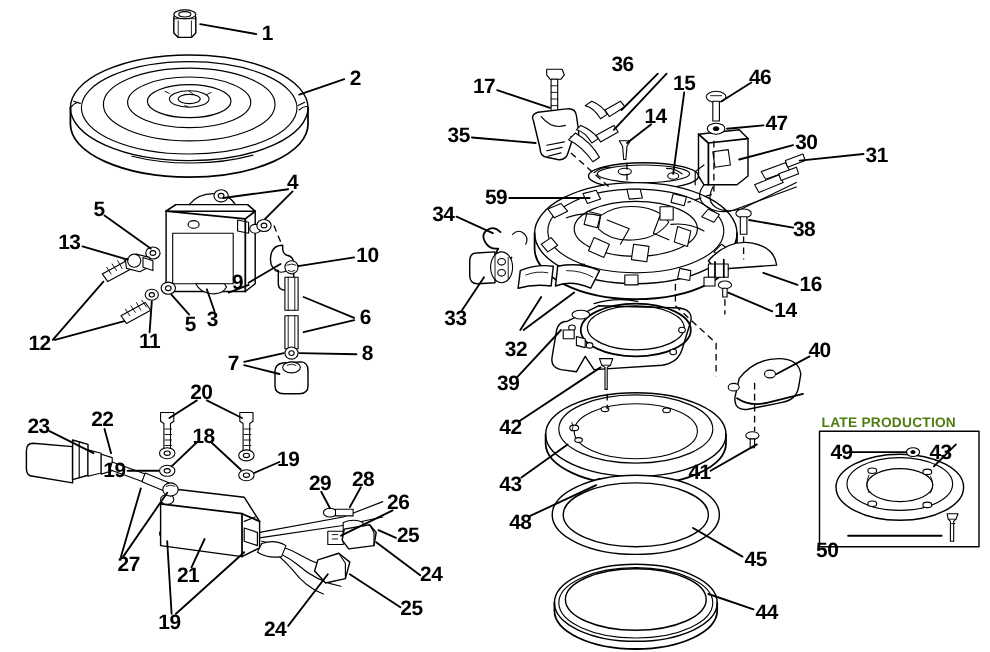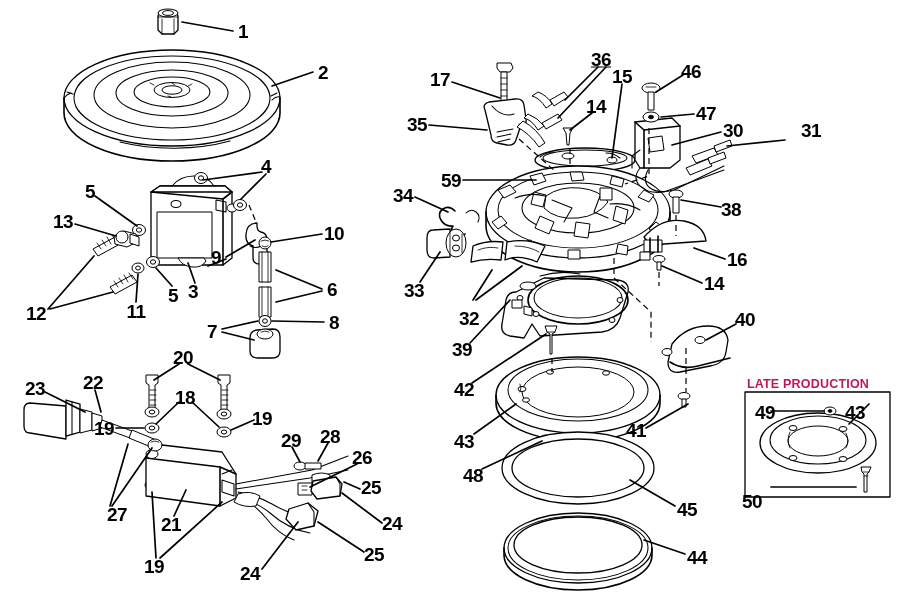--- a/index.html
+++ b/index.html
@@ -33,21 +33,21 @@
     line-height: 1;
     white-space: nowrap;
     transform: translate(-50%, -50%);
     letter-spacing: -0.5px;
   }
   .box-title {
     position: absolute;
     font-family: "Liberation Sans", sans-serif;
     font-weight: bold;
     font-size: 12.5px;
-    color: #be185d;
+    color: #4d7c0f;
     white-space: nowrap;
     transform: translate(-50%, -50%);
     letter-spacing: 0.2px;
   }
   svg .ln { fill: none; stroke: #000; stroke-width: 1.6; stroke-linecap: round; stroke-linejoin: round; }
   svg .ln-thin { fill: none; stroke: #000; stroke-width: 1.05; stroke-linecap: round; stroke-linejoin: round; }
   svg .ln-hair { fill: none; stroke: #000; stroke-width: 0.8; stroke-linecap: round; stroke-linejoin: round; }
   svg .ln-dash { fill: none; stroke: #000; stroke-width: 1.2; stroke-dasharray: 6 4; stroke-linecap: butt; }
   svg .fillw { fill: #ffffff; stroke: #000; stroke-width: 1.3; stroke-linejoin: round; }
   svg .fillw-thin { fill: #ffffff; stroke: #000; stroke-width: 1.0; stroke-linejoin: round; }
@@ -549,28 +549,28 @@
       <div class="callout-label" style="left: 330px; top: 436px;">28</div>
       <div class="callout-label" style="left: 362px; top: 457px;">26</div>
       <div class="callout-label" style="left: 371px; top: 487px;">25</div>
       <div class="callout-label" style="left: 101px; top: 514px; margin-left: 16px;">27</div>
       <div class="callout-label" style="left: 171px; top: 524px;">21</div>
       <div class="callout-label" style="left: 392px; top: 523px;">24</div>
       <div class="callout-label" style="left: 154px; top: 566px;">19</div>
       <div class="callout-label" style="left: 250px; top: 573px;">24</div>
       <div class="callout-label" style="left: 374px; top: 554px;">25</div>
       <div class="callout-label" style="left: 440px; top: 79px;">17</div>
-      <div class="callout-label" style="left: 601px; top: 59px; text-decoration: underline;">36</div>
+      <div class="callout-label" style="left: 566px; top: 59px;">36</div>
       <div class="callout-label" style="left: 622px; top: 76px;">15</div>
       <div class="callout-label" style="left: 691px; top: 71px;">46</div>
       <div class="callout-label" style="left: 596px; top: 106px;">14</div>
       <div class="callout-label" style="left: 706px; top: 113px; text-align: center;">47</div>
       <div class="callout-label" style="left: 417px; top: 124px;">35</div>
       <div class="callout-label" style="left: 733px; top: 130px;">30</div>
-      <div class="callout-label" style="left: 797px; top: 130px; margin-left: 14px;">31</div>
+      <div class="callout-label" style="left: 797px; top: 142px;">31</div>
       <div class="callout-label" style="left: 451px; top: 180px;">59</div>
       <div class="callout-label" style="left: 731px; top: 209px;">38</div>
       <div class="callout-label" style="left: 403px; top: 195px; text-align: center;">34</div>
       <div class="callout-label" style="left: 737px; top: 259px;">16</div>
       <div class="callout-label" style="left: 714px; top: 283px;">14</div>
       <div class="callout-label" style="left: 414px; top: 290px;">33</div>
       <div class="callout-label" style="left: 469px; top: 318px;">32</div>
       <div class="callout-label" style="left: 462px; top: 349px; text-align: right;">39</div>
       <div class="callout-label" style="left: 745px; top: 319px;">40</div>
       <div class="callout-label" style="left: 464px; top: 389px;">42</div>

